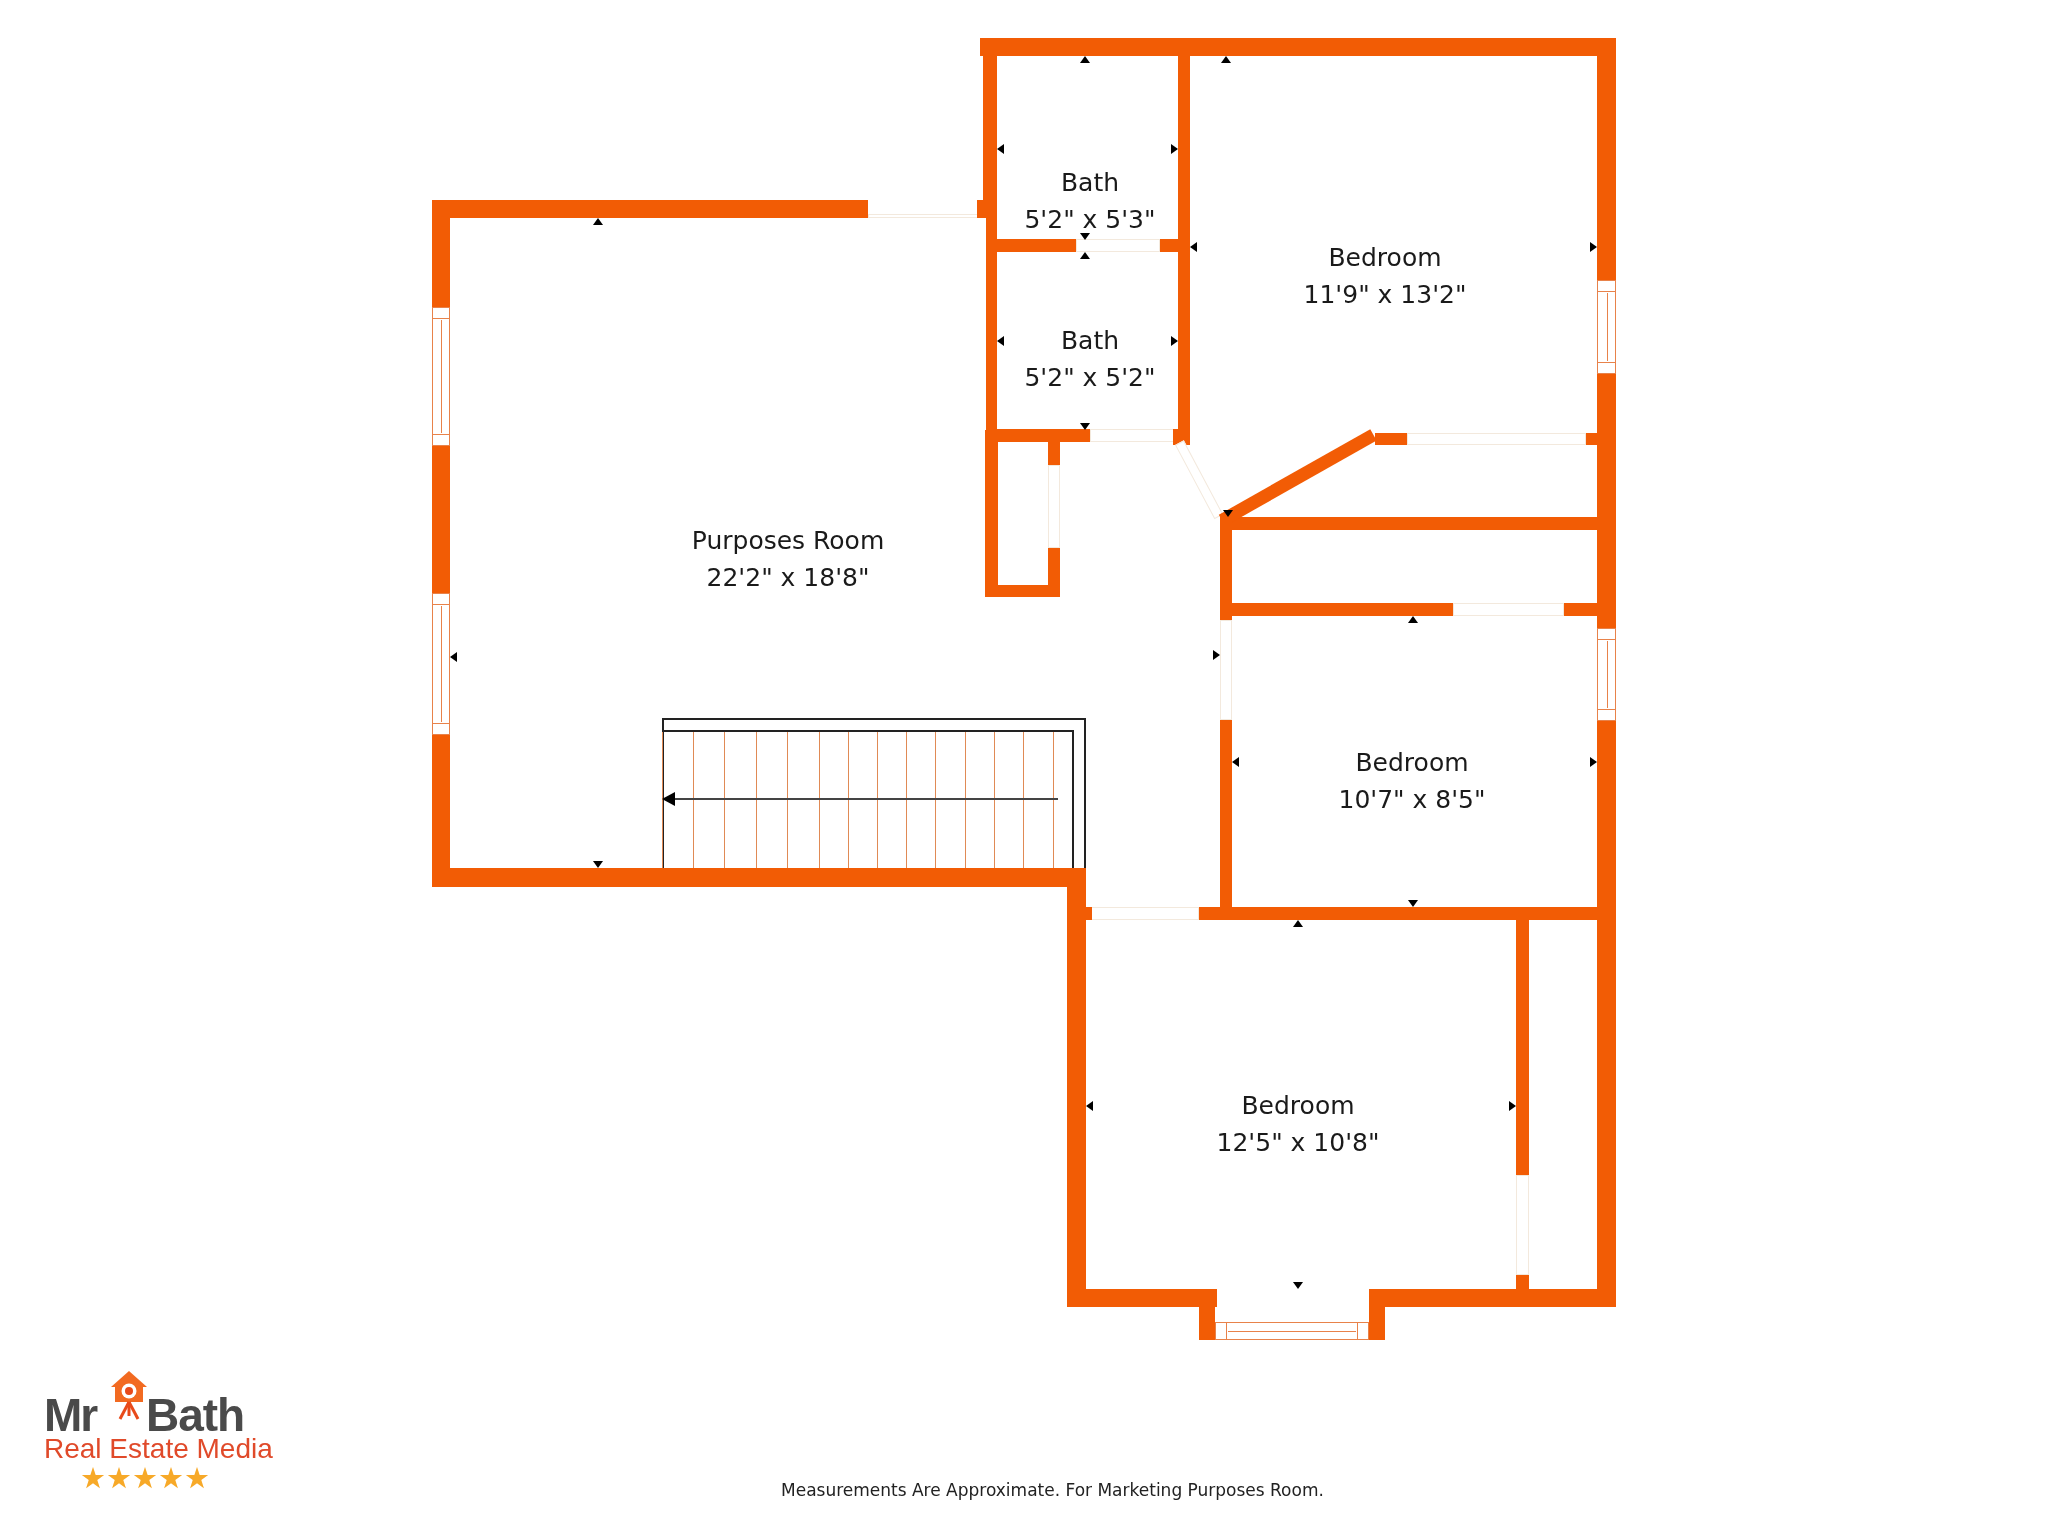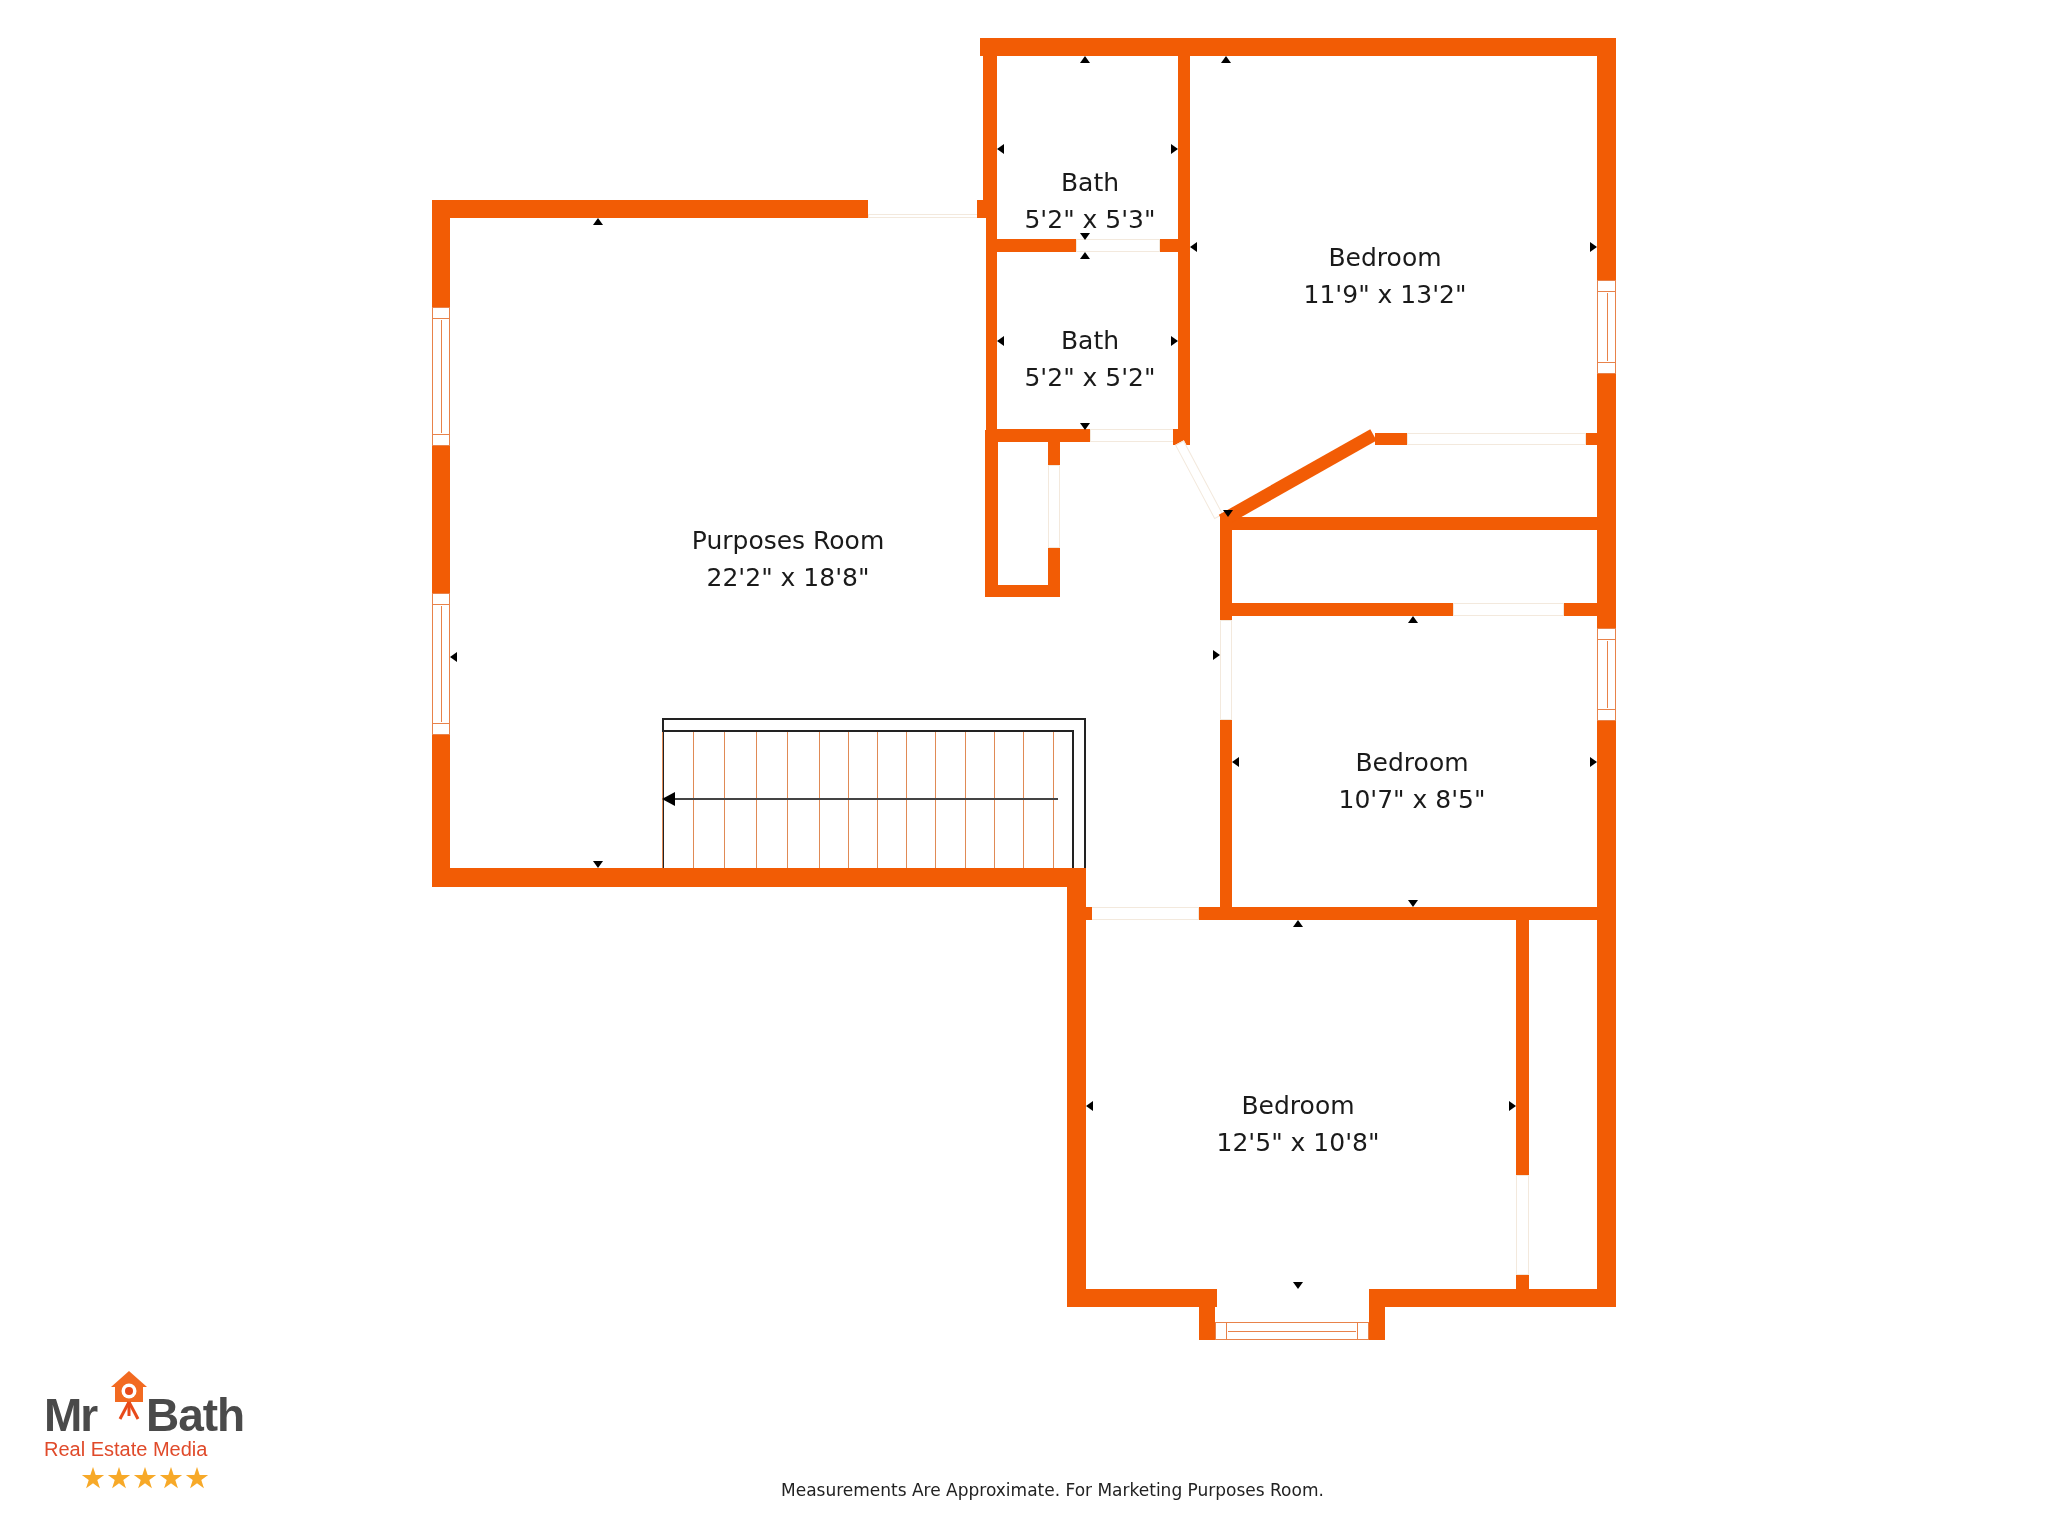--- a/index.html
+++ b/index.html
@@ -19,21 +19,21 @@
   .tri.rt{border-top:5px solid transparent;border-bottom:5px solid transparent;border-left:7px solid #000;}
   .stairs{position:absolute;left:662px;top:718px;width:424px;height:150px;border:2px solid #222;border-bottom:none;box-sizing:border-box;}
   .stairs-inner{position:absolute;left:662px;top:730px;width:412px;height:138px;border-top:2px solid #222;border-right:2px solid #222;box-sizing:border-box;}
   .tread{position:absolute;top:732px;height:136px;border-left:1.5px solid #e08a55;}
   .stair-arrow{position:absolute;left:672px;top:798px;width:386px;border-top:2px solid #444;}
   .stair-arrow-head{position:absolute;left:662px;top:792px;border-top:7px solid transparent;border-bottom:7px solid transparent;border-right:13px solid #000;}
   .footer{position:absolute;left:781px;top:1480px;font-size:17px;color:#222;white-space:nowrap;}
   .logo{position:absolute;left:42px;top:1370px;width:240px;height:130px;}
   .logo-mr{position:absolute;left:2px;top:22px;font-family:"Liberation Sans",sans-serif;font-weight:bold;font-size:46px;color:#4a4a4a;letter-spacing:-2px;line-height:46px;}
   .logo-hevia{position:absolute;left:104px;top:22px;font-family:"Liberation Sans",sans-serif;font-weight:bold;font-size:46px;color:#4a4a4a;letter-spacing:-1px;line-height:46px;}
-  .logo-sub{position:absolute;left:2px;top:66px;font-family:"Liberation Sans",sans-serif;font-size:20px;color:#e04a2a;line-height:26px;white-space:nowrap;}
+  .logo-sub{position:absolute;left:2px;top:66px;font-family:"Liberation Sans",sans-serif;font-size:28px;color:#e04a2a;line-height:26px;white-space:nowrap;}
   .logo-house{position:absolute;left:68px;top:0px;width:38px;height:50px;}
   .logo-stars{position:absolute;left:38px;top:93px;font-size:29px;color:#f7a928;letter-spacing:0px;line-height:30px;white-space:nowrap;}
 </style>
 </head>
 <body>
 
 <div>
 
   <div class="w" style="left:432px;top:200px;width:436px;height:18px;"></div>
   <div class="gap" style="left:868px;top:214px;width:112px;height:4px;"></div>

